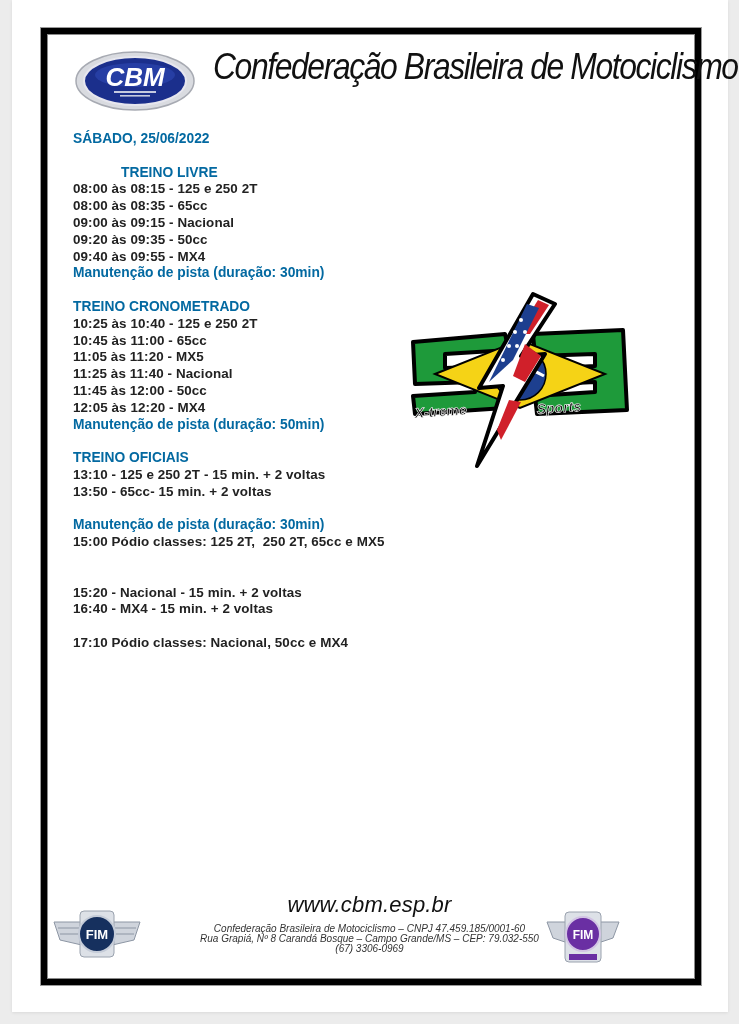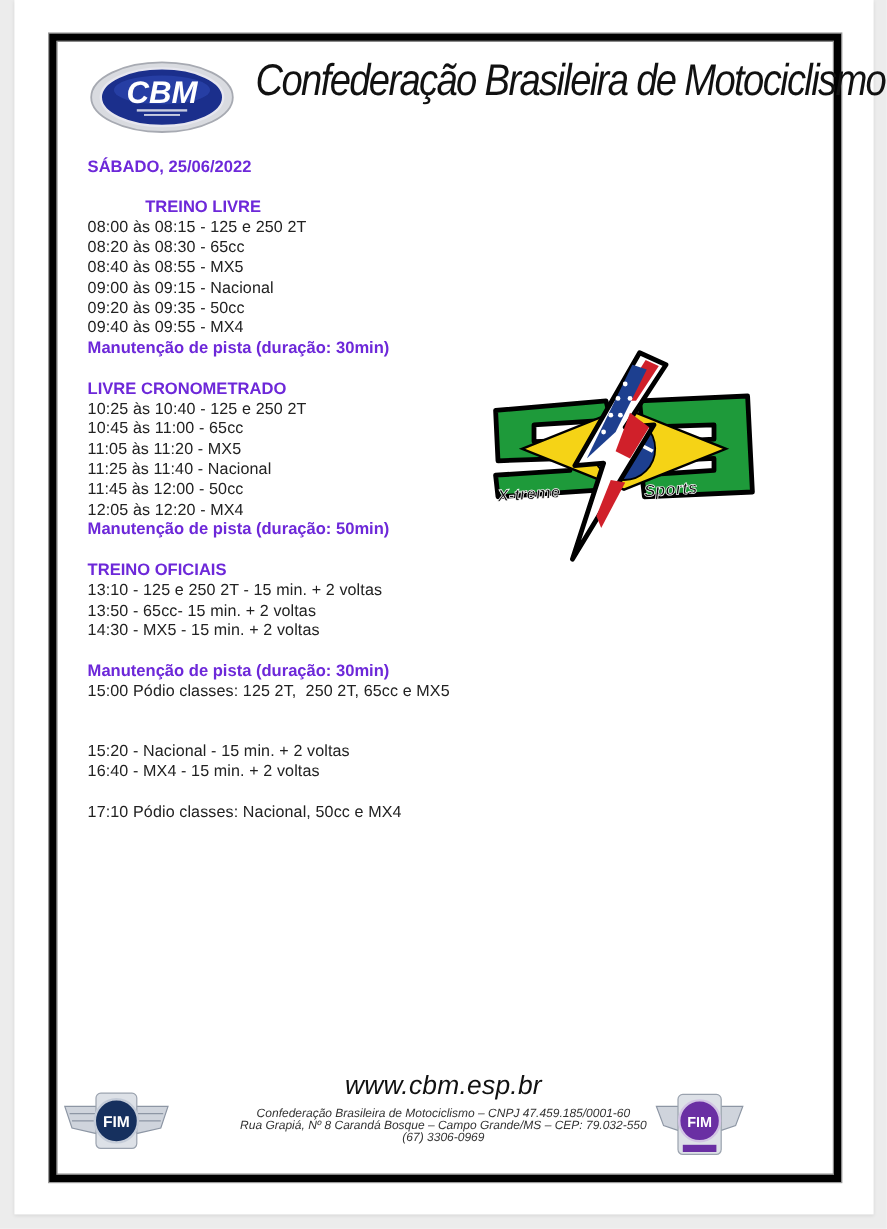--- a/index.html
+++ b/index.html
@@ -35,22 +35,22 @@
     color: #111;
     white-space: nowrap;
   }
   .content {
     position: absolute; left: 73px; top: 131px; width: 400px;
     font-size: 13.4px;
     line-height: 16.8px;
     color: #111;
   }
   .line { white-space: pre; font-weight: bold; color: #1a1a1a; }
-  .line.reg { font-weight: normal; color: #222; letter-spacing: 0.1px; }
-  .heading { font-weight: bold; color: #6d28d9; font-size: 13.8px; }
+  .line.reg { font-weight: bold; color: #222; letter-spacing: 0.1px; }
+  .heading { font-weight: bold; color: #0369a1; font-size: 13.8px; }
   .gap { height: 16.8px; }
   .gap2 { height: 33.6px; }
   .sports-logo {
     position: absolute; left: 405px; top: 290px; width: 230px; height: 182px;
   }
   .footer-url {
     position: absolute; left: 0; width: 739px; top: 892px; text-align: center;
     font-style: italic; font-size: 22px; color: #111; letter-spacing: 0.2px;
   }
   .footer-info {
@@ -76,42 +76,40 @@
 </svg>
 
 <div class="doc-title">Confederação Brasileira de Motociclismo</div>
 
 <div class="content">
   <div class="line heading">SÁBADO, 25/06/2022</div>
   <div class="gap2"></div>
 
   <div class="line heading" style="margin-top:-16.8px;margin-left:48px;">TREINO LIVRE</div>
   <div class="line reg">08:00 às 08:15 - 125 e 250 2T</div>
-  <div class="line reg">08:20 às 08:30 - 65cc</div>
-  <div class="line reg">08:40 às 08:55 - MX5</div>
+  <div class="line reg">08:00 às 08:35 - 65cc</div>
   <div class="line reg">09:00 às 09:15 - Nacional</div>
   <div class="line reg">09:20 às 09:35 - 50cc</div>
   <div class="line reg">09:40 às 09:55 - MX4</div>
   <div class="line heading">Manutenção de pista (duração: 30min)</div>
   <div class="gap"></div>
 
-  <div class="line heading">LIVRE CRONOMETRADO</div>
+  <div class="line heading">TREINO CRONOMETRADO</div>
   <div class="line reg">10:25 às 10:40 - 125 e 250 2T</div>
   <div class="line reg">10:45 às 11:00 - 65cc</div>
   <div class="line reg">11:05 às 11:20 - MX5</div>
   <div class="line reg">11:25 às 11:40 - Nacional</div>
   <div class="line reg">11:45 às 12:00 - 50cc</div>
   <div class="line reg">12:05 às 12:20 - MX4</div>
   <div class="line heading">Manutenção de pista (duração: 50min)</div>
   <div class="gap"></div>
 
   <div class="line heading">TREINO OFICIAIS</div>
   <div class="line reg">13:10 - 125 e 250 2T - 15 min. + 2 voltas</div>
   <div class="line reg">13:50 - 65cc- 15 min. + 2 voltas</div>
-  <div class="line reg">14:30 - MX5 - 15 min. + 2 voltas</div>
   <div class="gap"></div>
   <div class="line heading">Manutenção de pista (duração: 30min)</div>
   <div class="line reg">15:00 Pódio classes: 125 2T,  250 2T, 65cc e MX5</div>
   <div class="gap2"></div>
   <div class="line reg">15:20 - Nacional - 15 min. + 2 voltas</div>
   <div class="line reg">16:40 - MX4 - 15 min. + 2 voltas</div>
   <div class="gap"></div>
   <div class="line reg">17:10 Pódio classes: Nacional, 50cc e MX4</div>
 </div>
 

